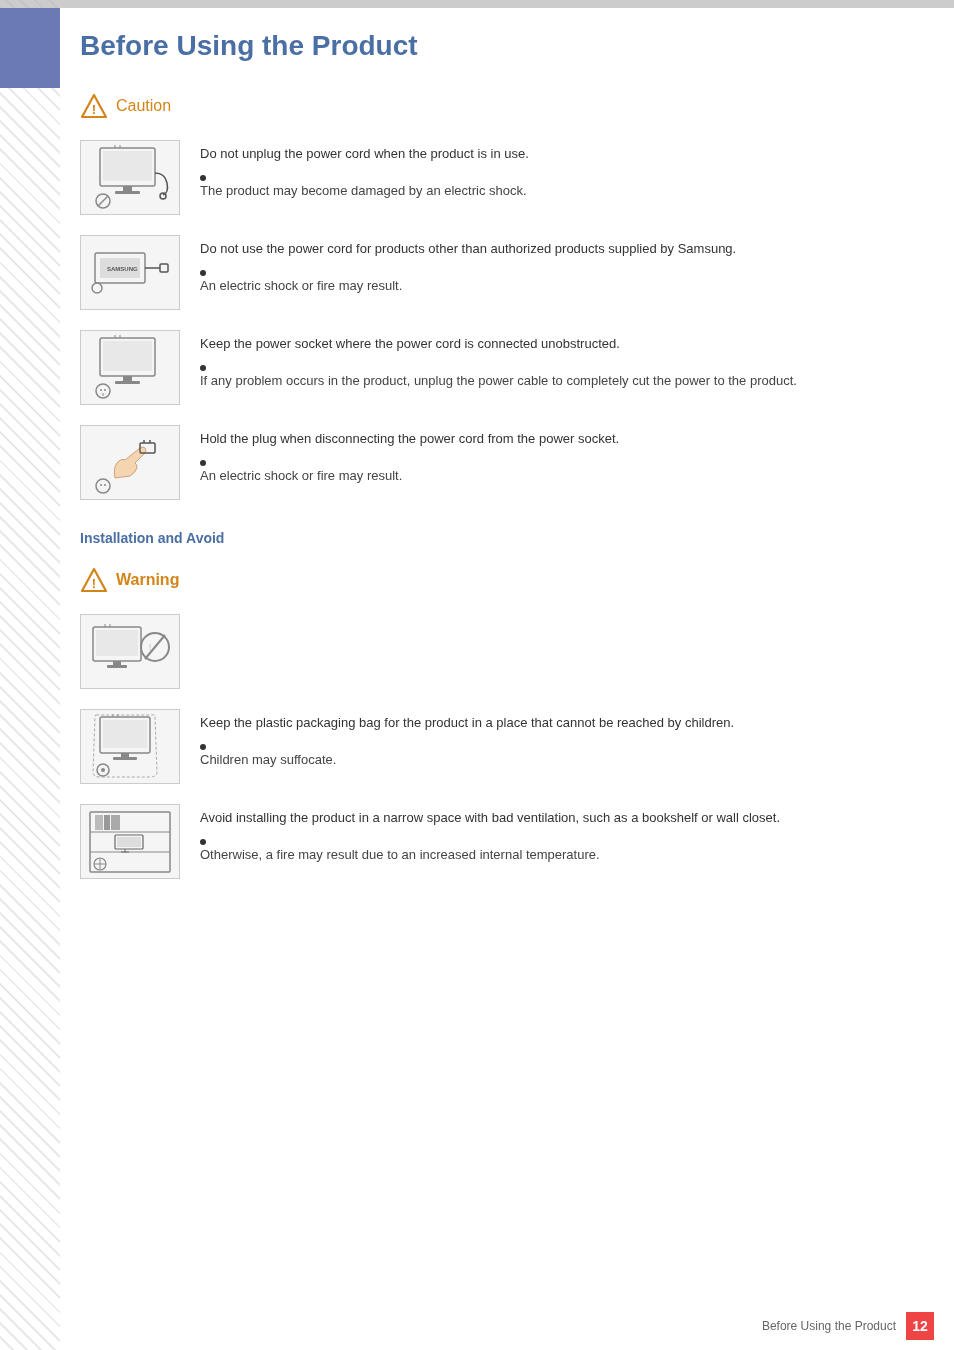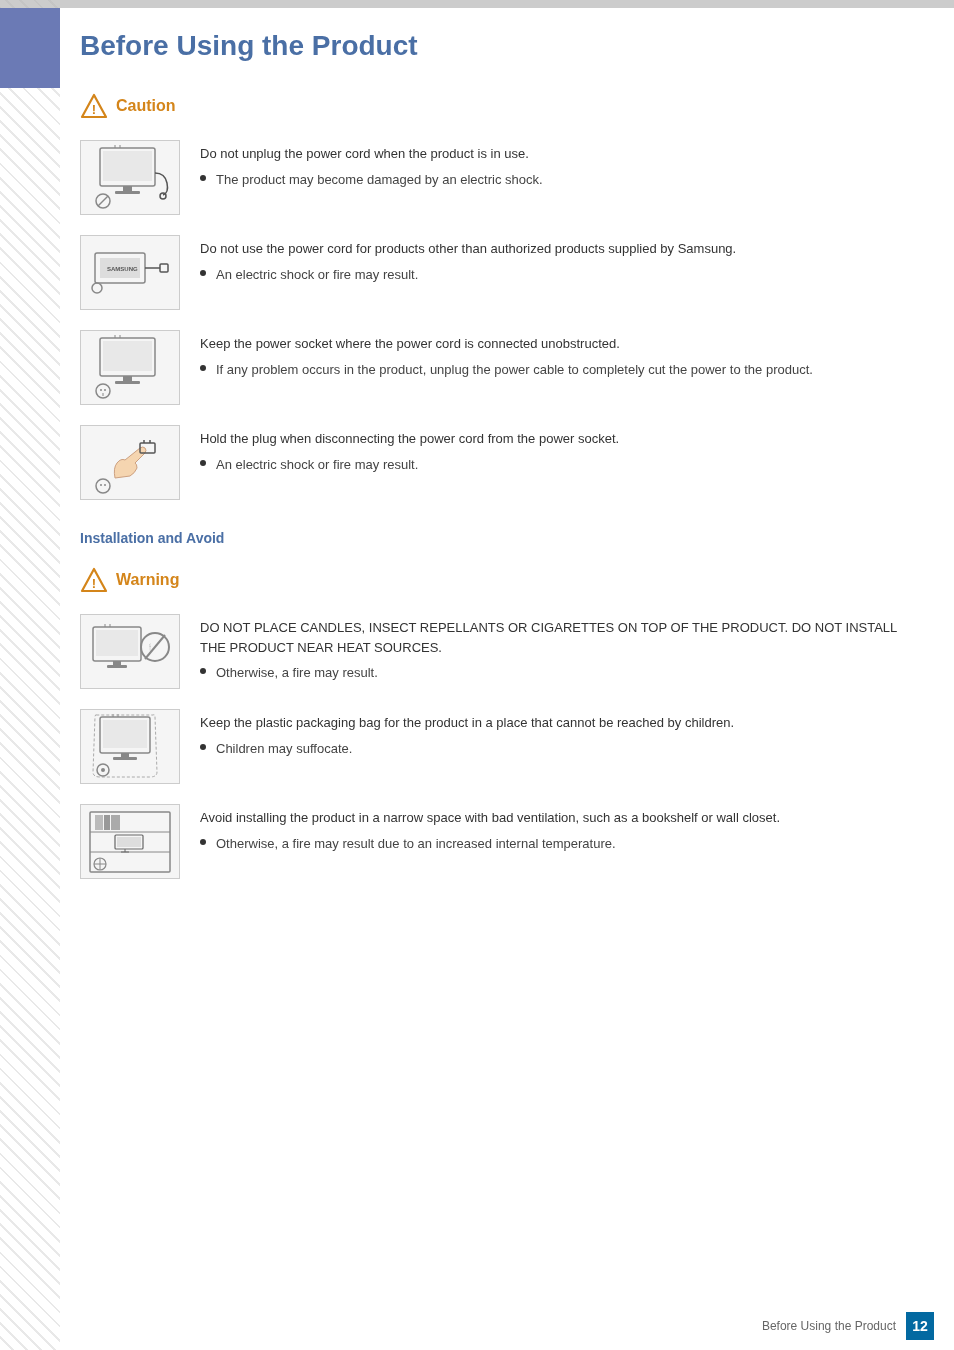--- a/index.html
+++ b/index.html
@@ -87,21 +87,21 @@
     .alert-icon {
       width: 28px;
       height: 28px;
       margin-right: 8px;
       flex-shrink: 0;
     }
 
     .alert-label-caution {
       color: #d4851a;
       font-size: 16px;
-      font-weight: bold;
+      font-weight: normal;
     }
 
     .alert-label-warning {
       color: #d4851a;
       font-size: 16px;
       font-weight: bold;
     }
 
     
     .item-block {
@@ -132,20 +132,21 @@
     .item-main-text {
       font-size: 13px;
       color: #333;
       line-height: 1.5;
       margin-bottom: 6px;
     }
 
     .item-bullet {
       display: flex;
       align-items: flex-start;
+      flex-direction: column;
     }
 
     .bullet-dot {
       width: 6px;
       height: 6px;
       background: #333;
       border-radius: 50%;
       margin-right: 10px;
       margin-top: 5px;
       flex-shrink: 0;
@@ -174,21 +175,21 @@
       align-items: center;
       font-size: 12px;
       color: #666;
     }
 
     .footer-text {
       margin-right: 10px;
     }
 
     .footer-page {
-      background: #0369a1;
+      background: #ef4444;
       color: white;
       width: 28px;
       height: 28px;
       display: flex;
       align-items: center;
       justify-content: center;
       font-size: 14px;
       font-weight: bold;
     }
   </style>
@@ -340,27 +341,20 @@
           <line x1="25" y1="10" x2="25" y2="7" stroke="#888" stroke-width="1"></line>
           <rect x="28" y="44" width="8" height="4" fill="#888"></rect>
           <rect x="22" y="48" width="20" height="3" rx="1" fill="#888"></rect>
 
           <circle cx="70" cy="30" r="14" fill="none" stroke="#888" stroke-width="2"></circle>
           <line x1="60" y1="42" x2="80" y2="18" stroke="#888" stroke-width="2"></line>
 
           <text x="64" y="33" font-size="8" fill="#888">🕯</text>
         </svg>
       </div>
-      <div class="item-text">
-        <p class="item-main-text">DO NOT PLACE CANDLES, INSECT REPELLANTS OR CIGARETTES ON TOP OF THE PRODUCT. DO NOT INSTALL THE PRODUCT NEAR HEAT SOURCES.</p>
-        <div class="item-bullet">
-          <div class="bullet-dot"></div>
-          <span class="bullet-text">Otherwise, a fire may result.</span>
-        </div>
-      </div>
     </div>
 
     <div class="item-block">
       <div class="item-image">
 
         <svg width="90" height="70" viewBox="0 0 90 70">
 
           <rect x="15" y="5" width="50" height="36" rx="2" fill="none" stroke="#888" stroke-width="1.5"></rect>
           <rect x="18" y="8" width="44" height="28" fill="#e8e8e8"></rect>
           <line x1="28" y1="5" x2="28" y2="2" stroke="#888" stroke-width="1"></line>

